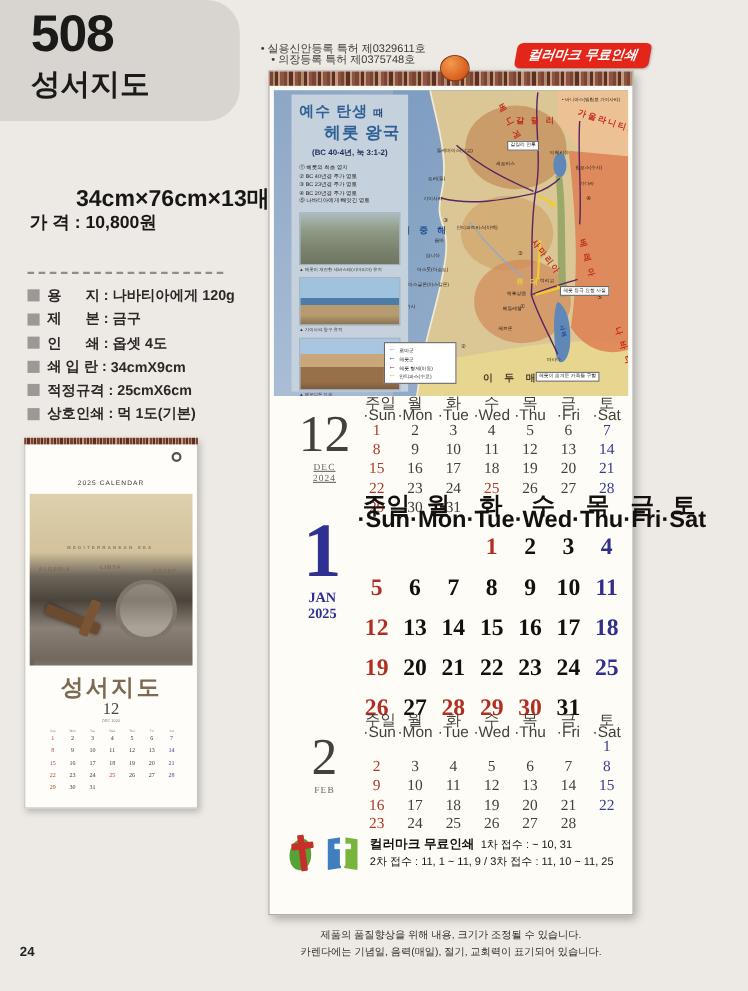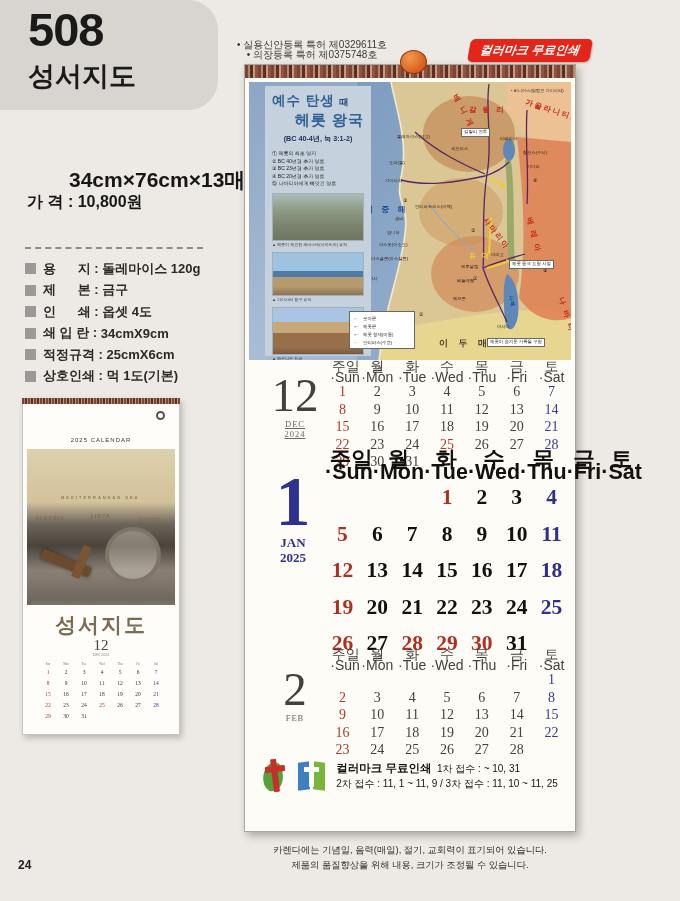--- a/index.html
+++ b/index.html
@@ -172,21 +172,21 @@
     <div class="code">508</div>
     <div class="pname">성서지도</div>
   </div>
   <div class="sizeline">34cm×76cm×13매</div>
   <div class="priceline">가 격 : 10,800원</div>
   <div class="dashsep"></div>
   <div class="speclist">
       <div class="specrow">
         <span class="bullet"></span>
         <span class="lab">용      지 : </span>
-        <span class="val">돌레마이스 120g</span>
+        <span class="val">나바티아에게 120g</span>
       </div>
       <div class="specrow">
         <span class="bullet"></span>
         <span class="lab">제      본 : </span>
         <span class="val">금구</span>
       </div>
       <div class="specrow">
         <span class="bullet"></span>
         <span class="lab">인      쇄 : </span>
         <span class="val">옵셋 4도</span>
@@ -619,17 +619,17 @@
           <div class="ch"></div>
       </div>
       <div class="promo-text">
         <div><b>컬러마크 무료인쇄</b>&nbsp;&nbsp;<span>1차 접수 : ~ 10, 31</span></div>
         <div>2차 접수 : 11, 1 ~ 11, 9 / 3차 접수 : 11, 10 ~ 11, 25</div>
       </div>
     </div>
   </div>
 
   <div class="notes">
+    <div>제품의 품질향상을 위해 내용, 크기가 조정될 수 있습니다.</div>
     <div>카렌다에는 기념일, 음력(매일), 절기, 교회력이 표기되어 있습니다.</div>
-    <div>제품의 품질향상을 위해 내용, 크기가 조정될 수 있습니다.</div>
   </div>
 
 </div>
 
 </body></html>

